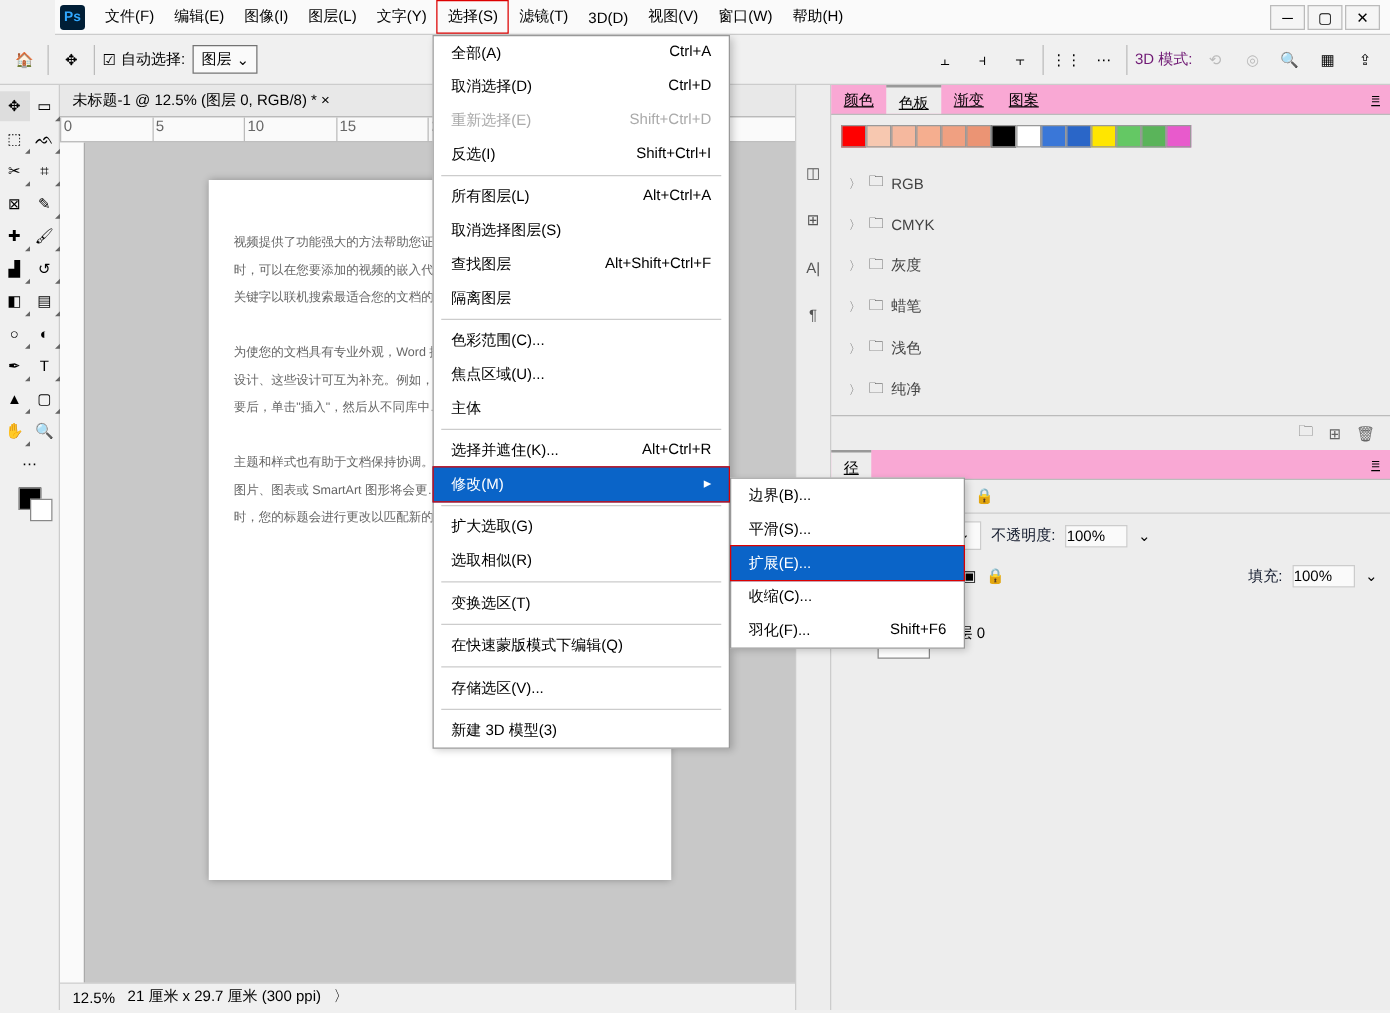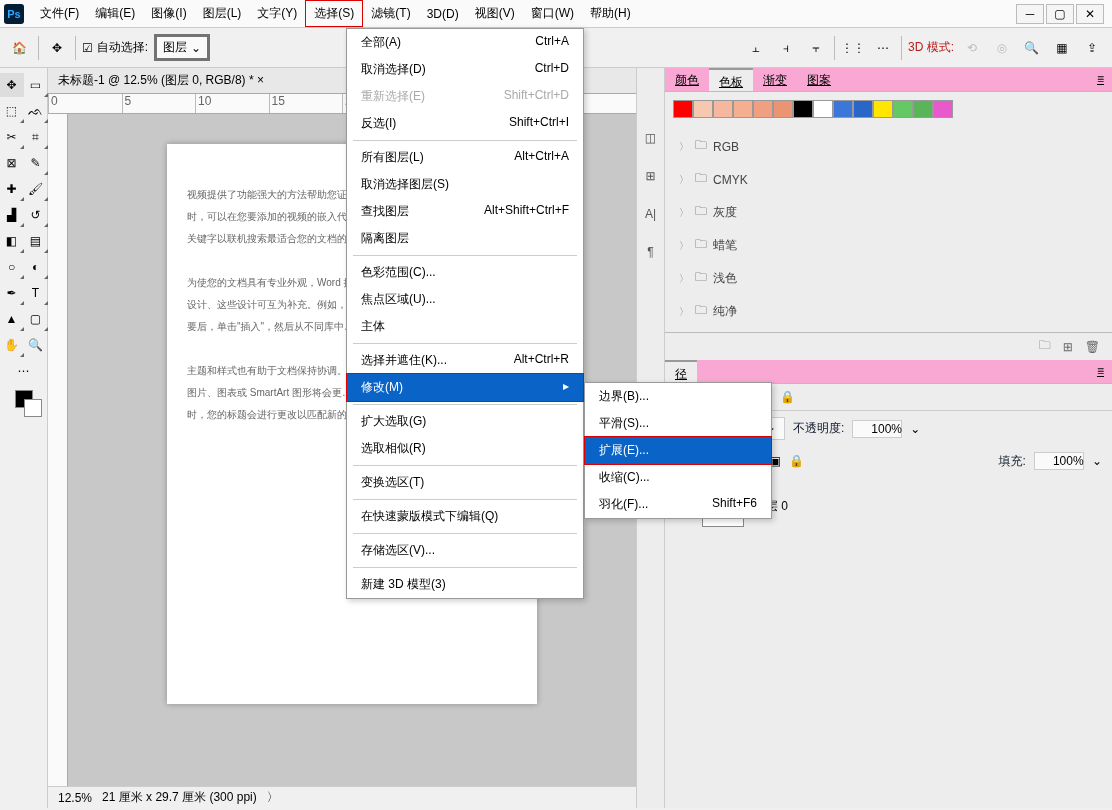--- a/index.html
+++ b/index.html
@@ -1,27 +1,27 @@
 <!DOCTYPE html>
 <html><head>
 <meta charset="utf-8">
 <style>
 * { margin: 0; padding: 0; box-sizing: border-box; font-family: "Microsoft YaHei", sans-serif; font-size: 12px; }
 body { background: #f0f0f0; width: 1112px; height: 810px; overflow: hidden; position: relative; }
-.menubar { height: 28px; background: #fafafa; border-bottom: 1px solid #ccc; display: flex; align-items: center; padding-left: 4px; }
+.menubar { height: 28px; background: #fafafa; border-bottom: 1px solid #ccc; display: flex; align-items: center; padding-left: 4px; margin-left: 44px; }
 .ps-icon { width: 20px; height: 20px; background: #001e36; color: #31a8ff; font-weight: bold; display: flex; align-items: center; justify-content: center; font-size: 11px; border-radius: 3px; margin-right: 8px; }
 .menu-item { padding: 4px 8px; cursor: pointer; }
 .menu-item.highlighted { border: 1px solid #d00; }
 .window-controls { margin-left: auto; display: flex; gap: 2px; padding-right: 8px; }
 .window-btn { width: 28px; height: 20px; display: flex; align-items: center; justify-content: center; border: 1px solid #bbb; background: #f5f5f5; }
 .toolbar { height: 40px; background: #f0f0f0; border-bottom: 1px solid #ccc; display: flex; align-items: center; padding: 0 8px; gap: 6px; }
 .home-icon, .tb-btn { width: 24px; height: 24px; display: flex; align-items: center; justify-content: center; }
 .divider-v { width: 1px; height: 24px; background: #bbb; }
 .tb-check { display: flex; align-items: center; gap: 4px; }
-.tb-select { background: #fafafa; border: 3px solid #737373; padding: 2px 6px; display: flex; align-items: center; gap: 4px; }
+.tb-select { background: #fafafa; border: 1px solid #737373; padding: 2px 6px; display: flex; align-items: center; gap: 4px; }
 .main { display: flex; height: 740px; }
 .tool-col { width: 48px; background: #f0f0f0; border-right: 1px solid #ccc; display: flex; flex-direction: column; align-items: center; padding-top: 4px; }
 .tool-pair { display: flex; }
 .tool { width: 24px; height: 24px; display: flex; align-items: center; justify-content: center; margin: 1px 0; cursor: pointer; position: relative; }
 .tool.active { background: #ddd; }
 .tool .tri { position: absolute; bottom: 0; right: 0; width: 0; height: 0; border-style: solid; border-width: 0 0 4px 4px; border-color: transparent transparent #666 transparent; }
 .canvas-area { flex: 1; display: flex; flex-direction: column; background: #c8c8c8; }
 .doc-tab { background: #e8e8e8; border-bottom: 1px solid #aaa; padding: 4px 10px; font-size: 12px; }
 .ruler-h { height: 20px; background: #fafafa; border-bottom: 1px solid #aaa; display: flex; font-size: 9px; color: #666; }
 .ruler-h div { flex: 1; border-left: 1px solid #bbb; padding-left: 2px; }
@@ -54,21 +54,21 @@
 .menu1 { left: 346px; top: 28px; width: 238px; }
 .dropdown .mi { display: flex; justify-content: space-between; padding: 5px 14px; cursor: pointer; font-size: 13px; }
 .dropdown .mi.hot { background: #0a64c8; color: #fff; }
 .dropdown .mi.hot .arrow { color: #fff; }
 .dropdown .mi .arrow { color: #000; }
 .dropdown .sep { height: 1px; background: #ccc; margin: 3px 6px; }
 .dropdown .mi.dis { color: #aaa; }
 .menu2 { left: 584px; top: 382px; width: 188px; }
 .mi.boxed { border: 1px solid #d00; margin: -1px; padding: 5px 14px; }
 .label-small { font-size: 12px; color: #0f172a; }
-.small-input { border: 1px solid #ccc; background: #fafafa; padding: 1px 18px; width: 50px; display: flex; justify-content: space-between; }
+.small-input { border: 1px solid #ccc; background: #fafafa; padding: 1px 0; width: 50px; display: flex; justify-content: space-between; }
 </style>
 </head>
 <body>
 
 <div class="menubar">
   <div class="ps-icon">Ps</div>
   <div class="menu-item">文件(F)</div>
   <div class="menu-item">编辑(E)</div>
   <div class="menu-item">图像(I)</div>
   <div class="menu-item">图层(L)</div>
@@ -100,21 +100,21 @@
       <span>⌄</span>
   </div>
   <div style="flex:1"></div>
   <div class="tb-btn">⫠</div>
   <div class="tb-btn">⫞</div>
   <div class="tb-btn">⫟</div>
   <div class="divider-v"></div>
   <div class="tb-btn">⋮⋮</div>
   <div class="tb-btn">⋯</div>
   <div class="divider-v"></div>
-  <span class="label-small" style="color:#b91c1c">3D 模式:</span>
+  <span class="label-small" style="color:#701a75">3D 模式:</span>
   <div class="tb-btn" style="color:#bbb">⟲</div>
   <div class="tb-btn" style="color:#bbb">◎</div>
   <div class="tb-btn" style="color:#bbb">🔍</div>
   <div class="tb-btn">▦</div>
   <div class="tb-btn">⇪</div>
 </div>
 
 <div class="main">
 
   <div class="tool-col">

